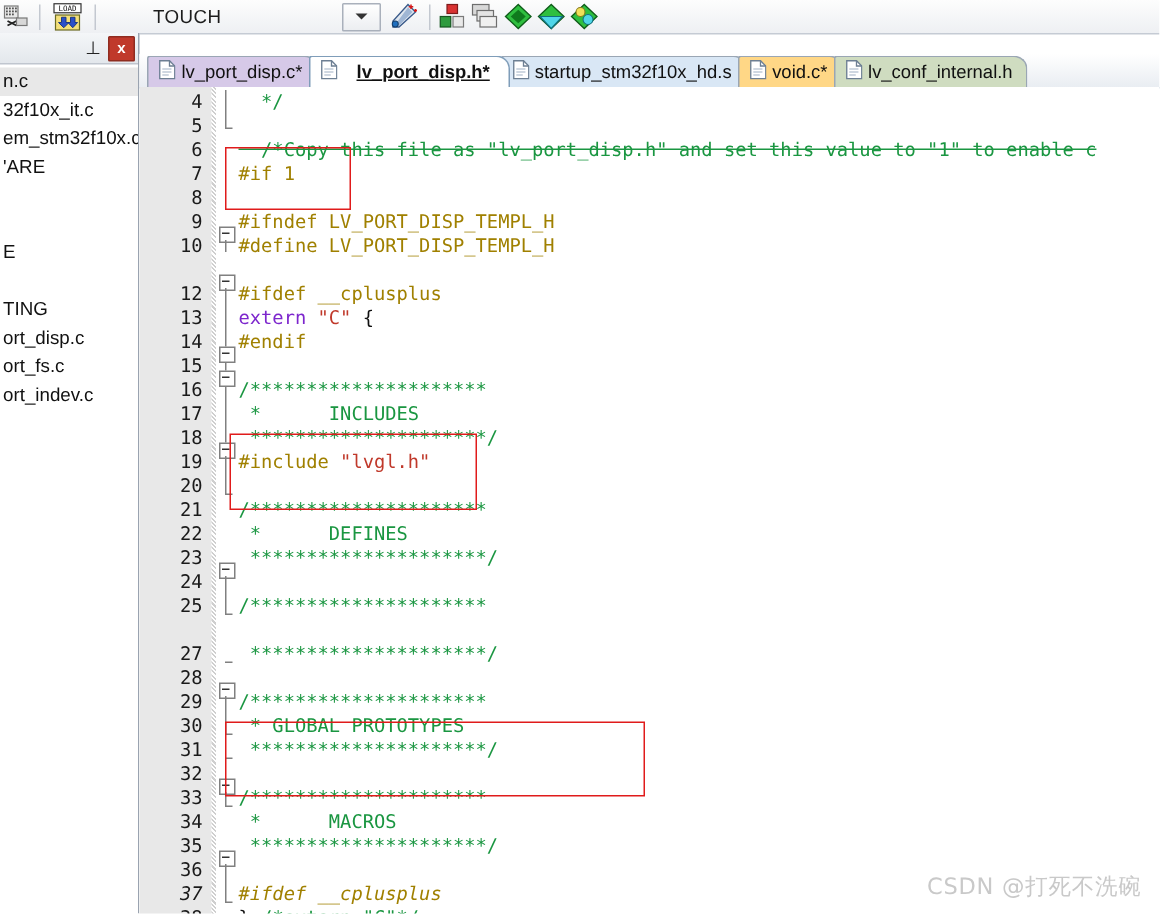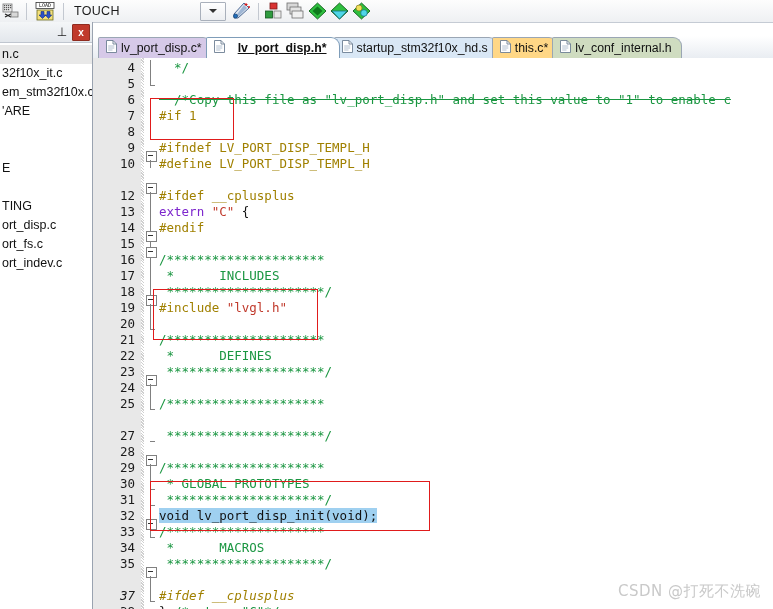--- a/index.html
+++ b/index.html
@@ -17,21 +17,21 @@
     background:linear-gradient(#fdfdfd,#eef0f3);
     border-bottom:1px solid #c5cbd4;
     display:flex;align-items:center;
   }
   .tb-icon{
     width:22px;height:20px;display:flex;align-items:center;justify-content:center;
     position:relative;
   }
   .tb-sep{width:1px;height:17px;background:#c3c8d0;margin:0 4px;}
   .tb-label{
-    font-size:12.5px;color:#1c1c1c;padding:0 6px;letter-spacing:.3px;
+    font-size:12.5px;color:#1c1c1c;padding:0 6px;letter-spacing:.3px;margin-left:28px;
   }
   .combo-btn{
     width:24px;height:17px;border:1px solid #a9b0bb;background:linear-gradient(#ffffff,#eceef1);
     display:flex;align-items:center;justify-content:center;border-radius:1px;
   }
   .chev{width:0;height:0;border-left:4px solid transparent;border-right:4px solid transparent;border-top:4px solid #333;}
 
   
   .left-panel{
     position:absolute;left:0;top:22px;width:92px;height:587px;
@@ -312,21 +312,21 @@
       <div class="tab t-orange">
         <span><svg class="doc-ic" width="11" height="13" viewBox="0 0 11 13">
             <path d="M0.5 0.5 H7 L10.5 4 V12.5 H0.5 Z" fill="#fff" stroke="#6d7f93" stroke-width="0.9"></path>
             <path d="M7 0.5 V4 H10.5" fill="none" stroke="#6d7f93" stroke-width="0.9"></path>
             <g stroke="#9fb0c4" stroke-width="0.8">
               <path d="M2.2 6 H8.3"></path>
               <path d="M2.2 8 H8.3"></path>
               <path d="M2.2 10 H6.5"></path>
             </g>
           </svg></span>
-        <span>this.c*</span>
+        <span>void.c*</span>
       </div>
       <div class="tab t-green">
         <span><svg class="doc-ic" width="11" height="13" viewBox="0 0 11 13">
             <path d="M0.5 0.5 H7 L10.5 4 V12.5 H0.5 Z" fill="#fff" stroke="#6d7f93" stroke-width="0.9"></path>
             <path d="M7 0.5 V4 H10.5" fill="none" stroke="#6d7f93" stroke-width="0.9"></path>
             <g stroke="#9fb0c4" stroke-width="0.8">
               <path d="M2.2 6 H8.3"></path>
               <path d="M2.2 8 H8.3"></path>
               <path d="M2.2 10 H6.5"></path>
             </g>
@@ -397,24 +397,25 @@
         <div class="ln" style="top: 274px;"><span class="lnum">21</span><span class="ltxt"><span class="c-comment">/*********************</span></span></div>
         <div class="ln" style="top: 290px;"><span class="lnum">22</span><span class="ltxt"><span class="c-comment"> *      DEFINES</span></span></div>
         <div class="ln" style="top: 306px;"><span class="lnum">23</span><span class="ltxt"><span class="c-comment"> *********************/</span></span></div>
         <div class="ln" style="top: 322px;"><span class="lnum">24</span><span class="ltxt"></span></div>
         <div class="ln" style="top: 338px;"><span class="lnum">25</span><span class="ltxt"><span class="c-comment">/*********************</span></span></div>
         <div class="ln" style="top: 370px;"><span class="lnum">27</span><span class="ltxt"><span class="c-comment"> *********************/</span></span></div>
         <div class="ln" style="top: 386px;"><span class="lnum">28</span><span class="ltxt"></span></div>
         <div class="ln" style="top: 402px;"><span class="lnum">29</span><span class="ltxt"><span class="c-comment">/*********************</span></span></div>
         <div class="ln" style="top: 418px;"><span class="lnum">30</span><span class="ltxt"><span class="c-comment"> * GLOBAL PROTOTYPES</span></span></div>
         <div class="ln" style="top: 434px;"><span class="lnum">31</span><span class="ltxt"><span class="c-comment"> *********************/</span></span></div>
-        <div class="ln" style="top: 450px;"><span class="lnum">32</span><span class="ltxt"><span class="sel-txt">void lv_port_disp_init(void);</span></span></div>
+        <div class="ln" style="top: 450px;"><span class="lnum">32</span></div>
         <div class="ln" style="top: 466px;"><span class="lnum">33</span><span class="ltxt"><span class="c-comment">/*********************</span></span></div>
         <div class="ln" style="top: 482px;"><span class="lnum">34</span><span class="ltxt"><span class="c-comment"> *      MACROS</span></span></div>
         <div class="ln" style="top: 498px;"><span class="lnum">35</span><span class="ltxt"><span class="c-comment"> *********************/</span></span></div>
+        <div class="ln" style="top: 514px;"><span class="lnum">36</span><span class="ltxt"></span></div>
         <div class="ln" style="top: 530px; font-style: italic;"><span class="lnum">37</span><span class="ltxt"><span class="c-pre">#ifdef __cplusplus</span></span></div>
         <div class="ln" style="top: 546px;"><span class="lnum">38</span><span class="ltxt"><span class="c-plain">} </span><span class="c-comment">/*extern "C"*/</span></span></div>
       </div>
 
     <div class="redbox" style="left:57px;top:40px;width:82px;height:40px;"></div>
     <div class="redbox" style="left:60px;top:231px;width:163px;height:49px;"></div>
     <div class="redbox" style="left:57px;top:423px;width:278px;height:48px;"></div>
   </div>
 </div>
 

